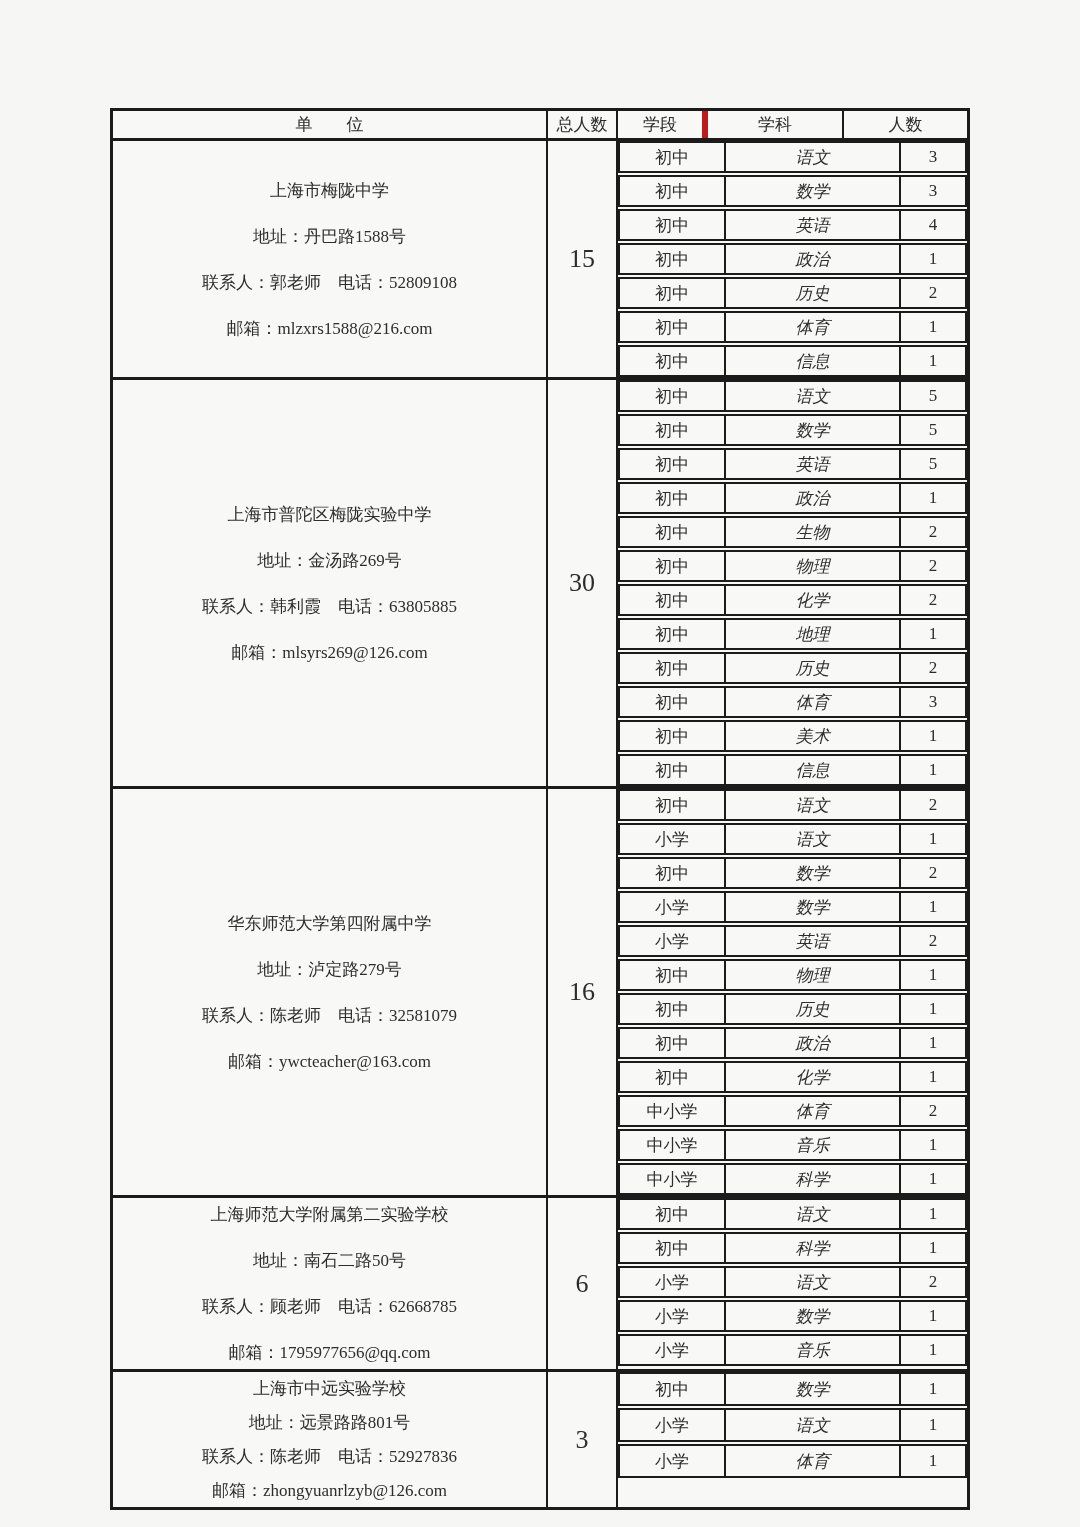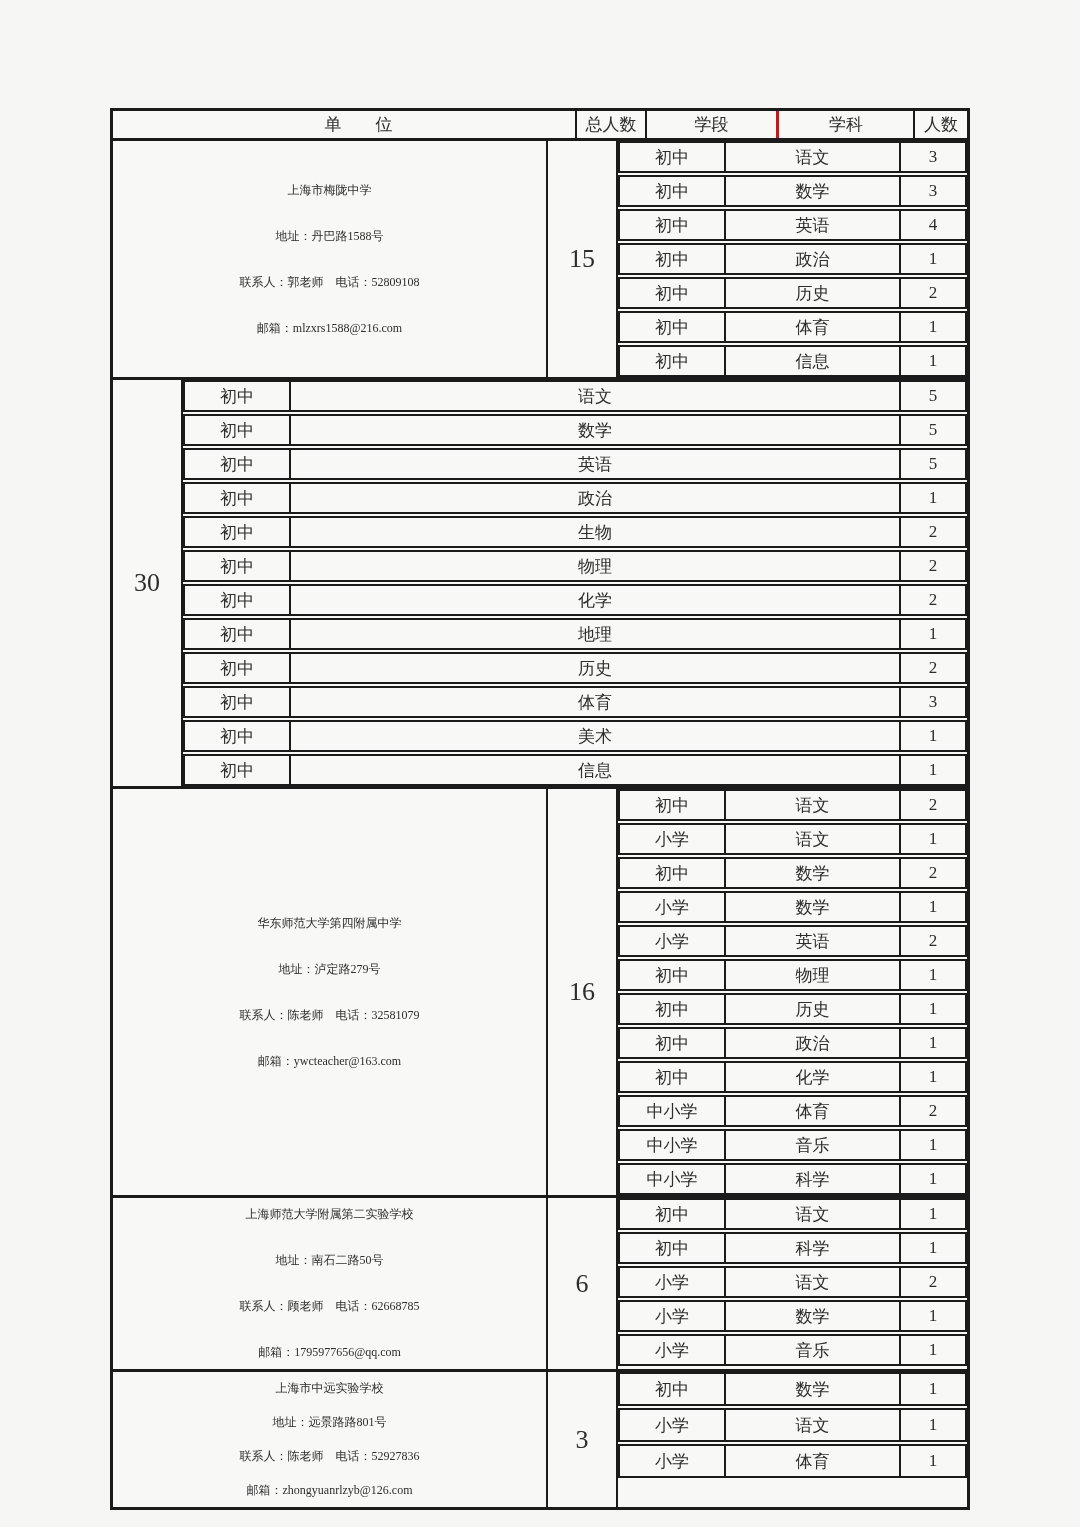--- a/index.html
+++ b/index.html
@@ -15,42 +15,41 @@
     left:110px; top:108px;
     width:860px;
     border:3px solid #1b1b1b;
     background:#f8f8f7;
   }
   
   .header-row {
     display:flex;
     height:30px;
     border-bottom:3px solid #1b1b1b;
-    padding-left:29px;
   }
   .hcell {
     display:flex; align-items:center; justify-content:center;
     font-size:17px;
     height:100%;
   }
   .h-unit    { width:435px; border-right:2px solid #1b1b1b; }
   .h-total   { width:70px;  border-right:2px solid #1b1b1b;text-align:right; }
-  .h-stage   { width:132px; border-right:3px solid #b91c1c; }
+  .h-stage   { width:90px; border-right:6px solid #b91c1c; }
   .h-subject { width:136px; border-right:2px solid #1b1b1b; }
   .h-count   { flex:1; }
   
   .block { display:flex; align-items:stretch; }
   .block + .block { border-top:3px solid #1b1b1b; }
   .unit-cell {
     width:435px;
     border-right:2px solid #1b1b1b;
     display:flex; flex-direction:column;
     justify-content:center; align-items:center;
     gap:25px;
-    font-size:12px;
+    font-size:17px;
     padding:6px 14px;
     text-align:center;
     line-height:21px;
   }
   .block:last-child .unit-cell { gap:13px; }
   .total-cell {
     width:70px;
     border-right:2px solid #1b1b1b;
     display:flex; align-items:center; justify-content:center;
     font-size:26px;
@@ -66,21 +65,21 @@
     height:32px;
     flex:0 0 auto;
   }
   .block:last-child .srow { height:34px; }
   .scell {
     display:flex; align-items:center; justify-content:center;
     font-size:17px;
     height:100%;
   }
   .s-stage   { width:106px; border-right:2px solid #1b1b1b;text-align:right; }
-  .s-subject { flex:1;      border-right:2px solid #1b1b1b; }
+  .s-subject { flex:1;      border-right:2px solid #1b1b1b;font-style:italic; }
   .s-count   { width:64px; }
 </style>
 </head>
 <body>
 
 <div class="table">
   <div class="header-row">
     <div class="hcell h-unit">单　　位</div>
     <div class="hcell h-total">总人数</div>
     <div class="hcell h-stage">学段</div>
@@ -128,20 +127,26 @@
             <div class="scell s-count">1</div>
           </div>
           <div class="srow">
             <div class="scell s-stage">初中</div>
             <div class="scell s-subject">信息</div>
             <div class="scell s-count">1</div>
           </div>
         </div>
       </div>
       <div class="block">
+        <div class="unit-cell">
+          <div>上海市普陀区梅陇实验中学</div>
+          <div>地址：金汤路269号</div>
+          <div>联系人：韩利霞　电话：63805885</div>
+          <div>邮箱：mlsyrs269@126.com</div>
+        </div>
         <div class="total-cell">30</div>
         <div class="rows-col">
           <div class="srow">
             <div class="scell s-stage">初中</div>
             <div class="scell s-subject">语文</div>
             <div class="scell s-count">5</div>
           </div>
           <div class="srow">
             <div class="scell s-stage">初中</div>
             <div class="scell s-subject">数学</div>

